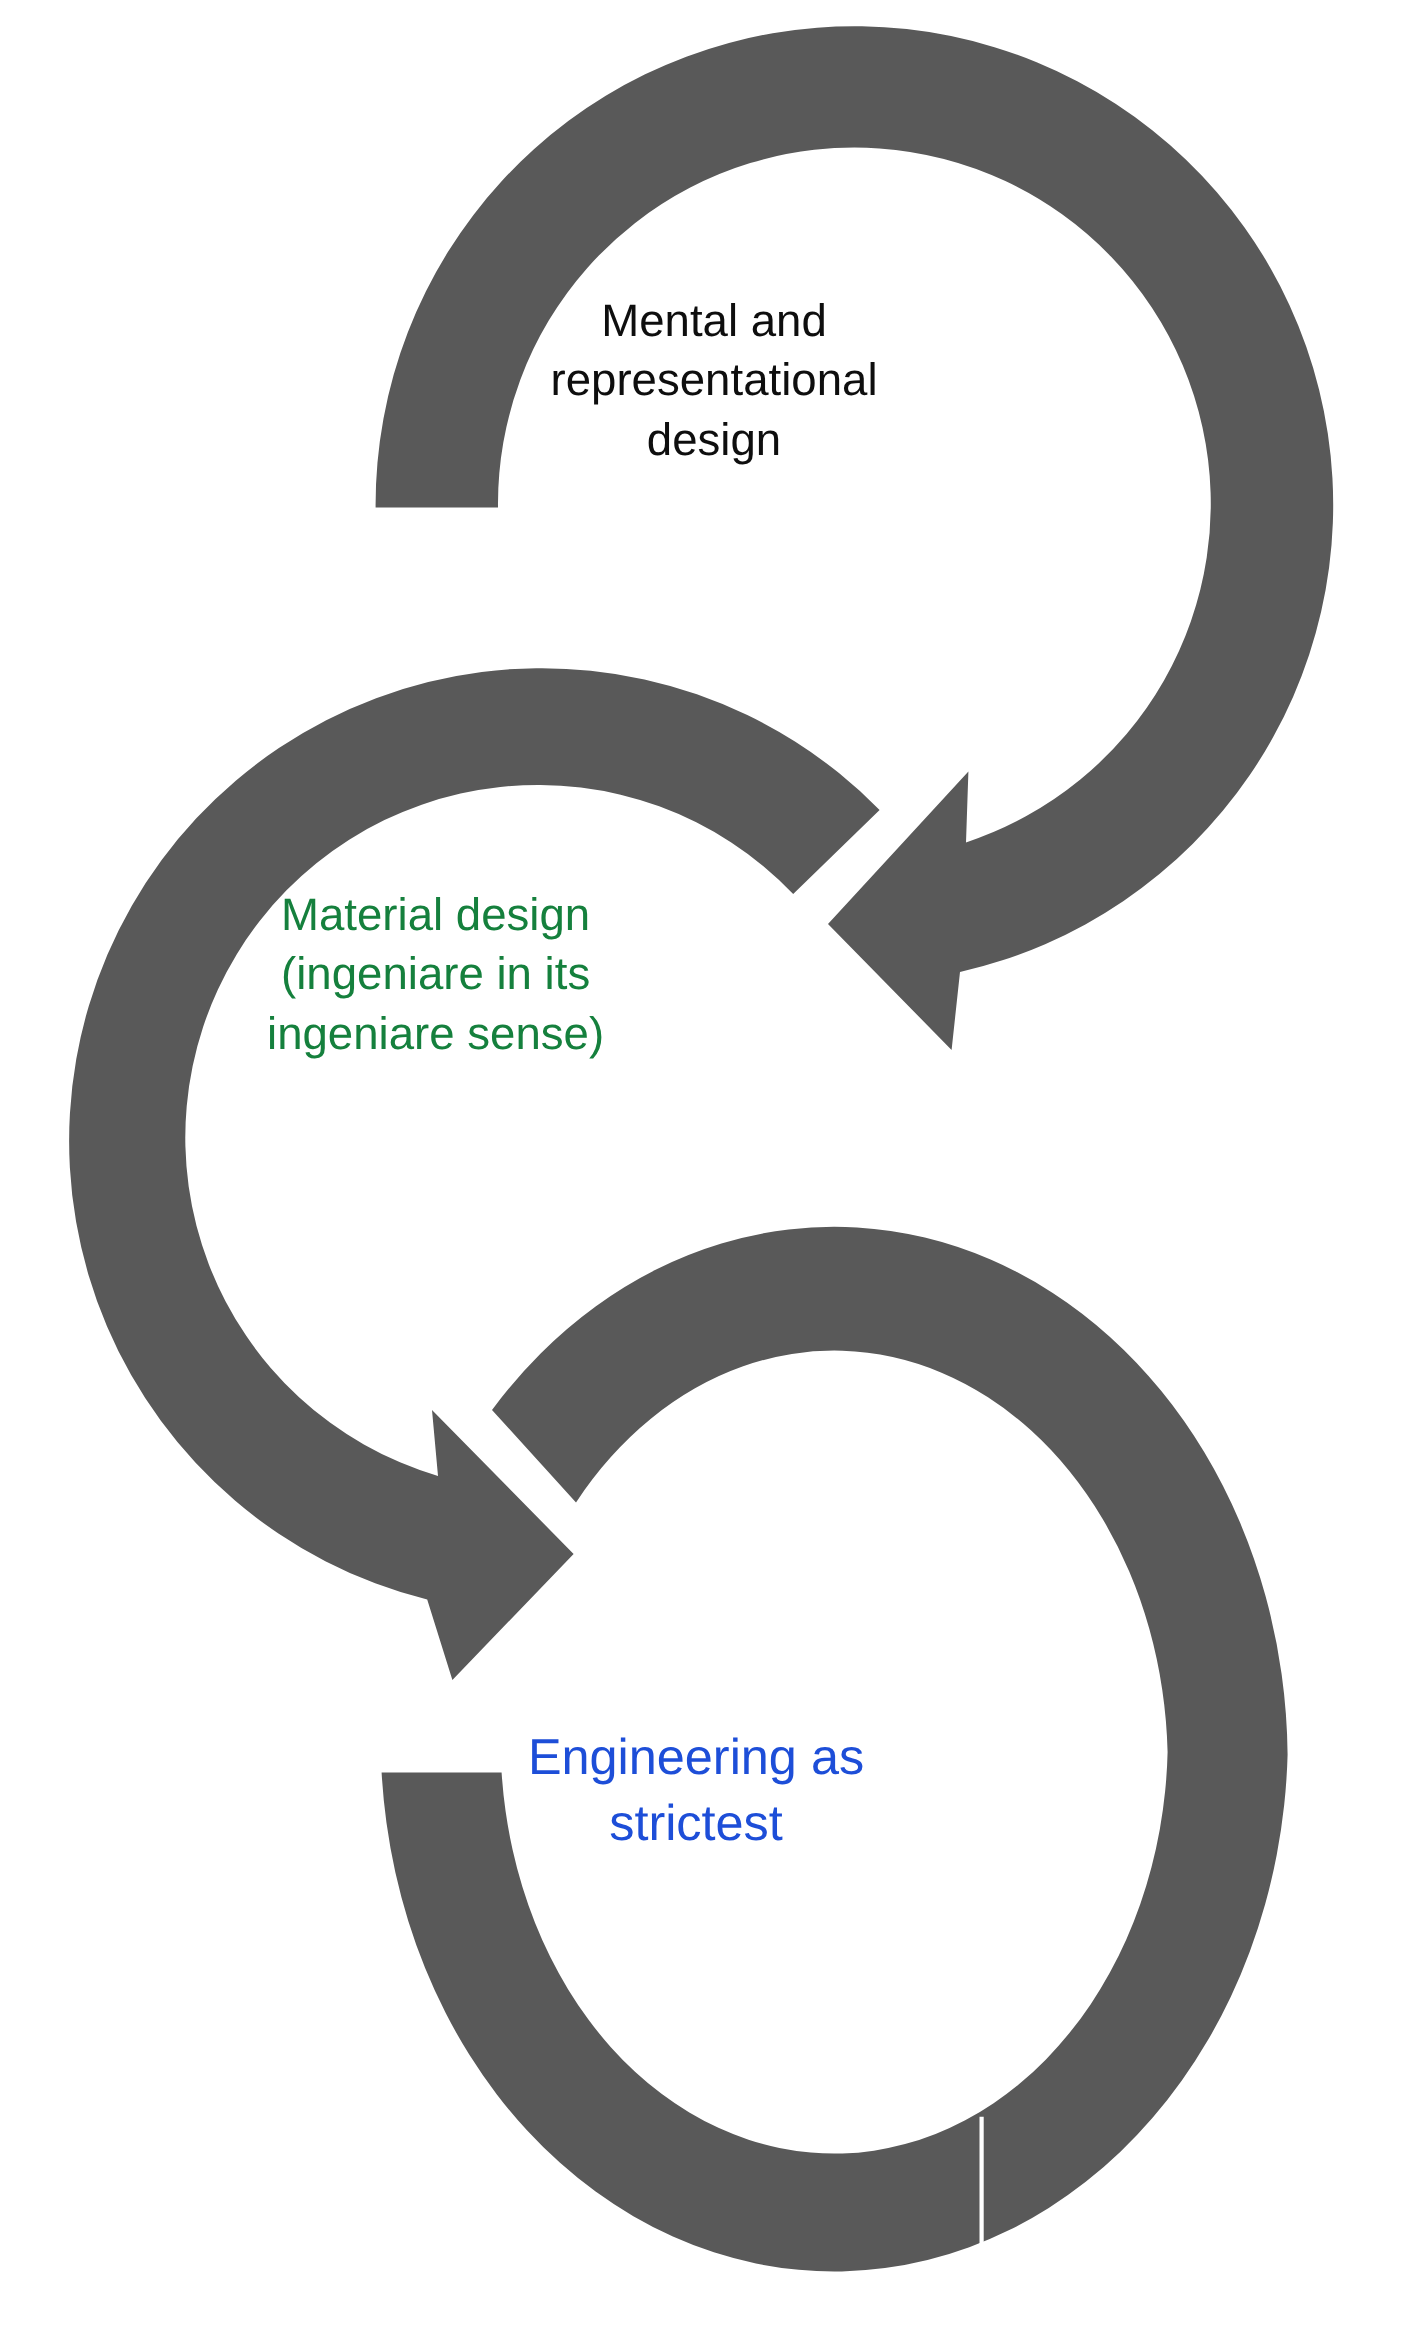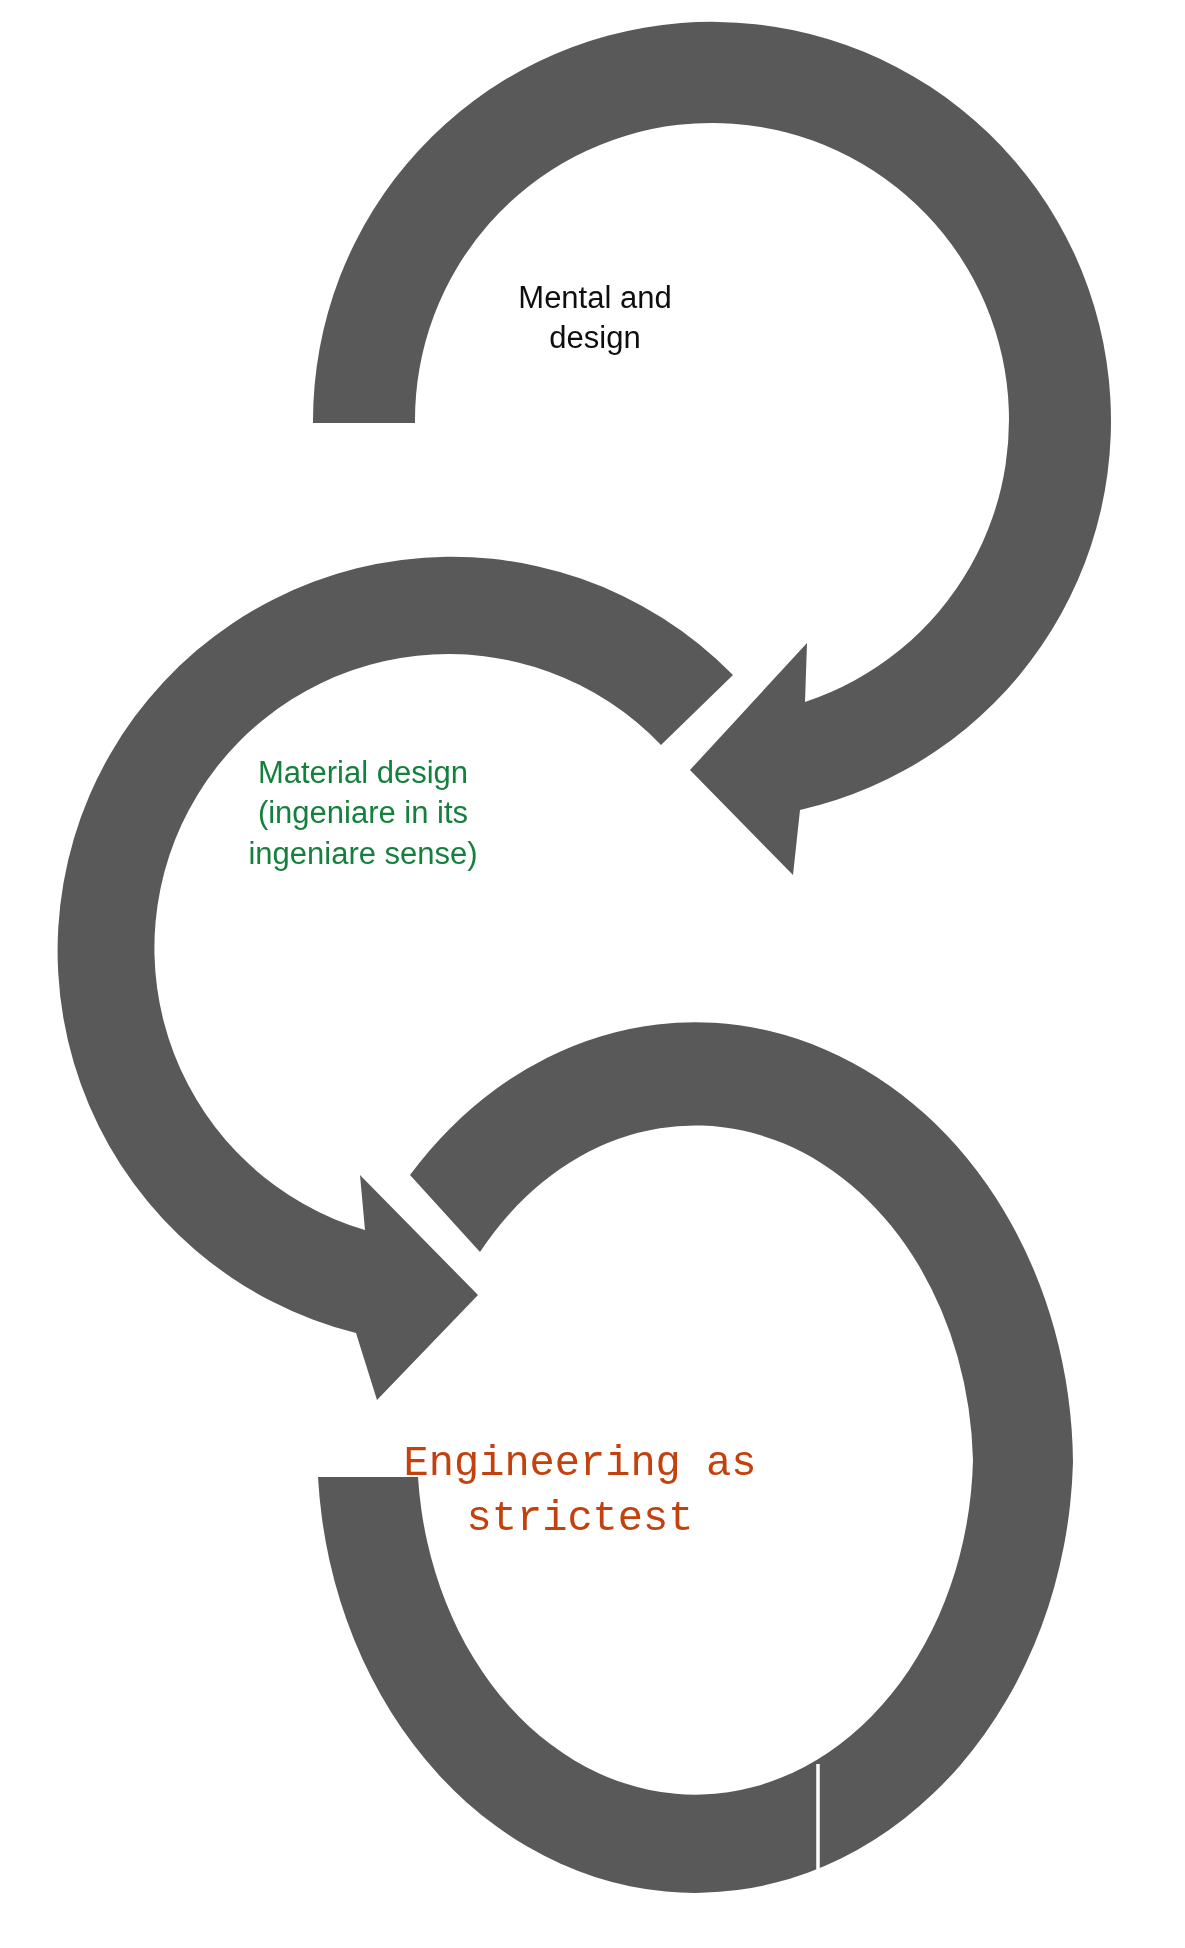--- a/index.html
+++ b/index.html
@@ -13,21 +13,21 @@
   .canvas svg {
     position: absolute;
     left: 0; top: 0;
     width: 1185px; height: 1948px;
     display: block;
   }
   .node-label {
     position: absolute;
     transform: translate(-50%, -50%);
     text-align: center;
-    font-size: 31px;
+    font-size: 38px;
     line-height: 1.3;
     font-weight: 400;
     white-space: nowrap;
   }
   .node-label.large { font-size: 42px; }
 </style>
 </head>
 <body style="background: rgb(255, 255, 255);">
 
 <div class="canvas">
@@ -58,27 +58,28 @@
              L 418 1477
              A 278 345 0 0 0 973 1460
              A 278 345 0 0 0 480 1252
              Z" fill="#595959"></path>
 
     <line x1="818" y1="1764" x2="818" y2="1888" stroke-width="3.5" stroke="#ffffff"></line>
   </svg>
 
   <div class="node-label" style="left: 595px; top: 318px; color: rgb(14, 14, 14);">
     <div>Mental and</div>
+    <div>representational</div>
     <div>design</div>
   </div>
 
   <div class="node-label" style="left: 363px; top: 813px; color: #15803d;">
     <div>Material design</div>
     <div>(ingeniare in its</div>
     <div>ingeniare sense)</div>
   </div>
 
-  <div class="node-label large" style="left: 580px; top: 1492px; color: #c2410c; font-family: Liberation Mono, monospace;">
+  <div class="node-label large" style="left: 580px; top: 1492px; color: #1d4ed8;">
     <div>Engineering as</div>
     <div>strictest</div>
   </div>
 
 </div>
 
 </body></html>

